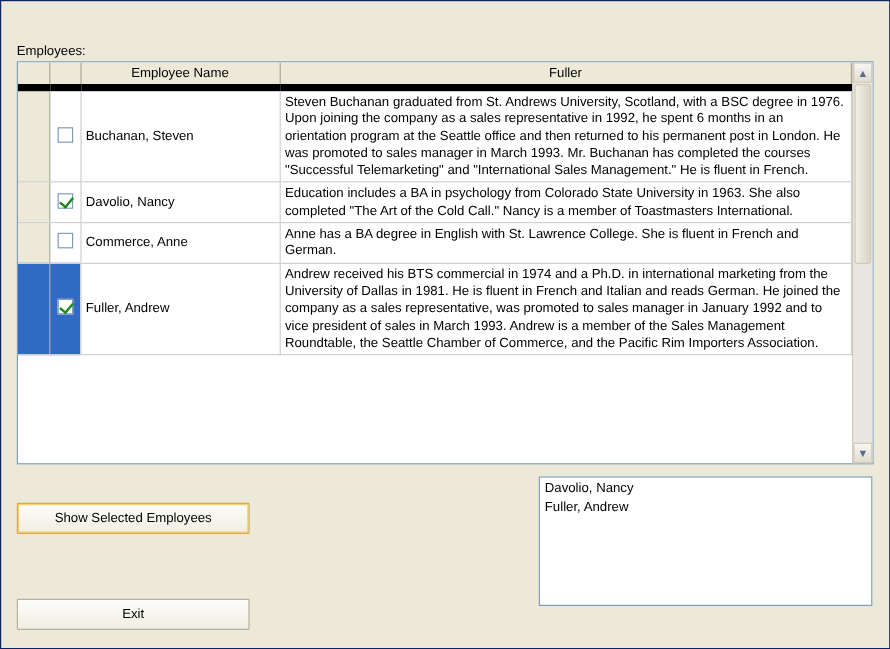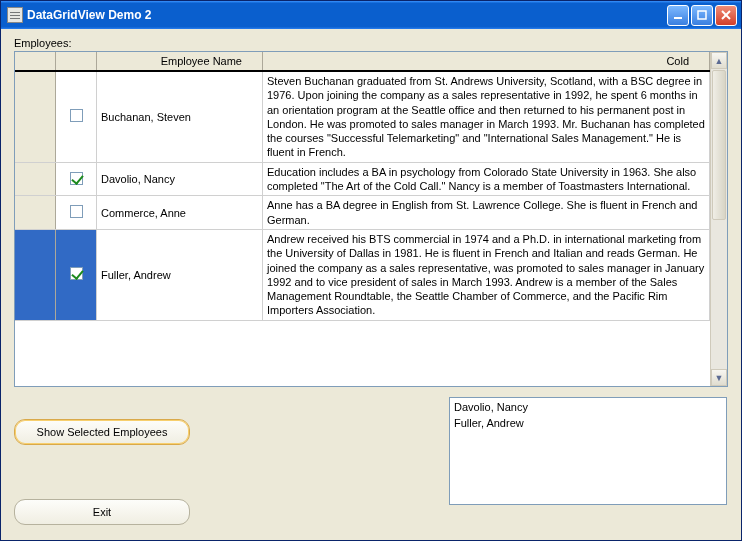--- a/index.html
+++ b/index.html
@@ -57,23 +57,23 @@
     background:#fff;
     height:336px;
     margin-top:2px;
     display:flex;
   }
   .grid-body { flex:1; overflow:hidden; }
   table.grid { border-collapse:collapse; width:100%; }
   table.grid th {
     background:#ece9d8;
     border-right:1px solid #aca899;
-    border-bottom:2px solid #000000;
-    font-weight:normal; text-align:right;
-    padding:3px 20px; font-size:11px; height:19px;
+    border-bottom:6px solid #000000;
+    font-weight:normal; text-align:center;
+    padding:3px 4px; font-size:11px; height:19px;
   }
   table.grid td {
     border-right:1px solid #d0d0d0;
     border-bottom:1px solid #d0d0d0;
     padding:2px 4px; font-size:11px; vertical-align:middle;
     background:#fff;
   }
   table.grid td.notes { vertical-align:top; line-height:1.3; }
   table.grid th.rowh, table.grid td.rowh {
     width:26px; background:#ece9d8;
@@ -114,92 +114,72 @@
     position:absolute; left:1px; right:1px; top:18px; height:150px;
     background:linear-gradient(to right,#f0eee6,#d8d5c6);
     border:1px solid #cfcabb; border-radius:2px;
   }
   .lower { display:flex; margin-top:10px; }
   .left-col { width:225px; }
   .btn {
     display:inline-flex; align-items:center; justify-content:center;
     height:26px; padding:0 14px;
     background:linear-gradient(to bottom,#fdfdfa,#f0eee2);
-    border:1px solid #b6b29e; border-radius:11px;
+    border:1px solid #b6b29e; border-radius:1px;
     font-size:11px; cursor:pointer;
-    width:176px;
+    width:194px;
   }
   .btn.focused { border:1px solid #d9a94a; box-shadow:inset 0 0 0 1px #f7cf6d; }
   .right-col { flex:1; margin-left:210px; }
   .listbox {
     width:278px; height:108px;
     background:#fff; border:1px solid #7f9db9;
     padding:2px 4px; font-size:11px; line-height:1.45;
     overflow:auto;
     margin-top:0px;
   }
   .sel-label { margin-bottom:2px; display:block; }
 </style>
 </head>
 <body>
 
 <div class="window">
-  <div class="titlebar">
-    <span class="app-icon"></span>
-    <span class="title">DataGridView Demo 2</span>
-    <span class="winbtn">
-      <svg width="10" height="10">
-          <rect x="1" y="7" width="8" height="2" fill="#fff"></rect>
-        </svg>
-    </span>
-    <span class="winbtn">
-      <svg width="10" height="10">
-          <rect x="1" y="1" width="8" height="8" fill="none" stroke="#fff" stroke-width="1.5"></rect>
-        </svg>
-    </span>
-    <span class="winbtn close">
-      <svg width="10" height="10">
-          <line x1="1" y1="1" x2="9" y2="9" stroke="#fff" stroke-width="2"></line>
-          <line x1="9" y1="1" x2="1" y2="9" stroke="#fff" stroke-width="2"></line>
-        </svg>
-    </span>
-  </div>
 
   <div class="client">
     <span class="label">Employees:</span>
 
     <div class="grid-wrap">
       <div class="grid-body">
         <table class="grid">
           <thead>
             <tr>
               <th class="rowh"></th>
               <th class="chk"></th>
               <th class="name">Employee Name</th>
-              <th>Cold</th>
+              <th>Fuller</th>
             </tr>
           </thead>
           <tbody id="grid-rows">
               <tr>
                 <td class="rowh"></td>
                 <td class="chk"><span class="checkbox"></span></td>
                 <td class="name">Buchanan, Steven</td>
                 <td class="notes">Steven Buchanan graduated from St. Andrews University, Scotland, with a BSC degree in 1976.  Upon joining the company as a sales representative in 1992, he spent 6 months in an orientation program at the Seattle office and then returned to his permanent post in London.  He was promoted to sales manager in March 1993.  Mr. Buchanan has completed the courses "Successful Telemarketing" and "International Sales Management."  He is fluent in French.</td>
               </tr>
               <tr>
                 <td class="rowh"></td>
                 <td class="chk"><span class="checkbox checked"></span></td>
                 <td class="name">Davolio, Nancy</td>
                 <td class="notes">Education includes a BA in psychology from Colorado State University in 1963.  She also completed "The Art of the Cold Call."  Nancy is a member of Toastmasters International.</td>
               </tr>
               <tr>
                 <td class="rowh"></td>
                 <td class="chk"><span class="checkbox"></span></td>
                 <td class="name">Commerce, Anne</td>
-                <td class="notes">Anne has a BA degree in English from St. Lawrence College.  She is fluent in French and German.</td>
+                <td class="notes">Anne has a BA degree in English with St. Lawrence College.  She is fluent in French and German.</td>
               </tr>
               <tr class="selected">
                 <td class="rowh"></td>
                 <td class="chk"><span class="checkbox checked"></span></td>
                 <td class="name">Fuller, Andrew</td>
                 <td class="notes">Andrew received his BTS commercial in 1974 and a Ph.D. in international marketing from the University of Dallas in 1981.  He is fluent in French and Italian and reads German.  He joined the company as a sales representative, was promoted to sales manager in January 1992 and to vice president of sales in March 1993.  Andrew is a member of the Sales Management Roundtable, the Seattle Chamber of Commerce, and the Pacific Rim Importers Association.</td>
               </tr>
             </tbody>
         </table>
       </div>

